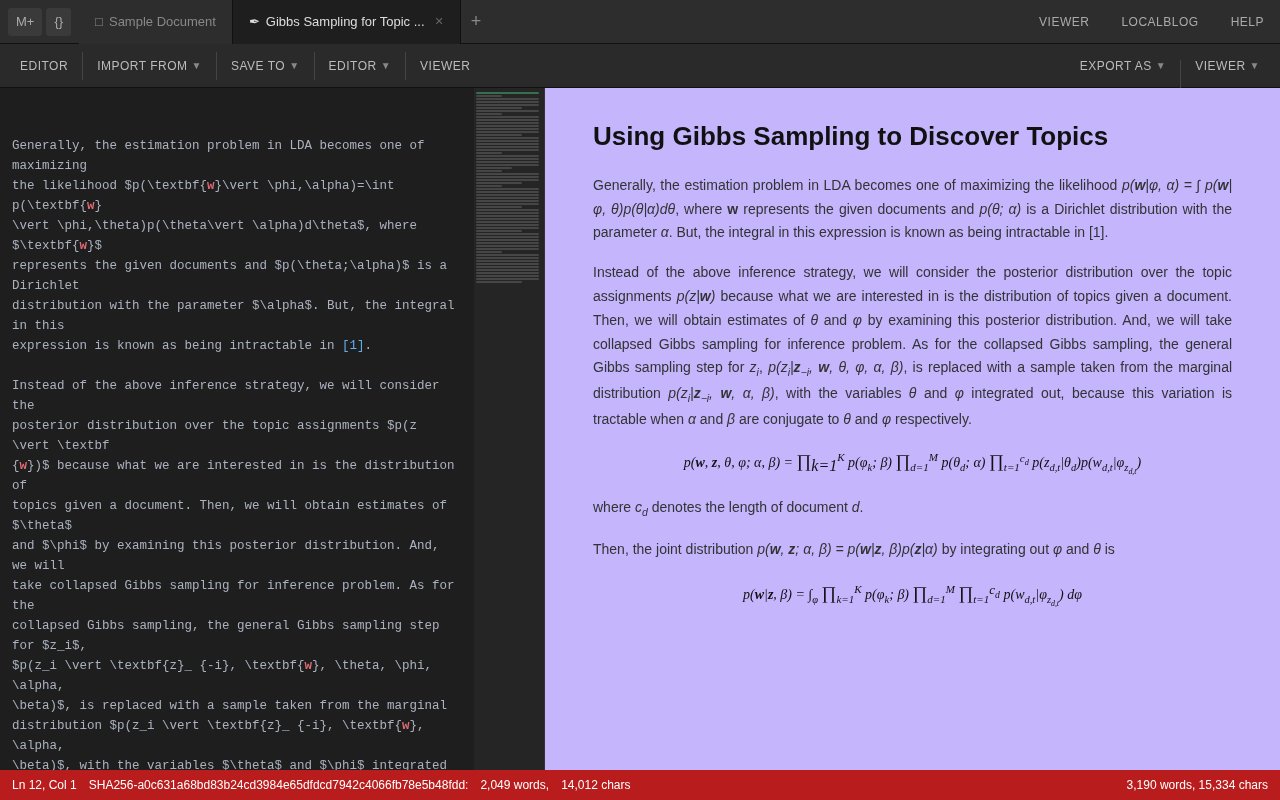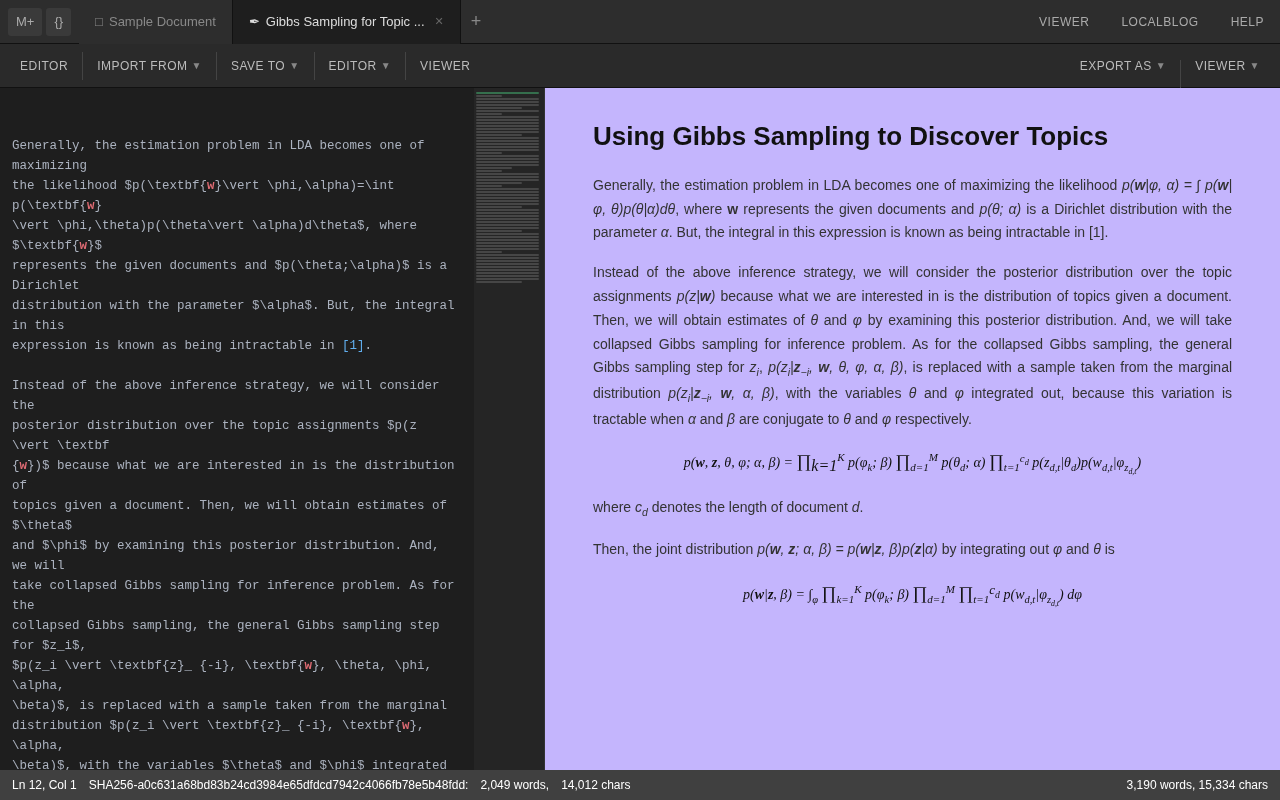--- a/index.html
+++ b/index.html
@@ -108,21 +108,21 @@
       text-align: justify;
     }
     .viewer-pane .math-block {
       text-align: center; margin: 20px 0; font-size: 14px; color: #111;
       font-style: italic;
     }
     .viewer-pane .math-inline { font-style: italic; }
 
     
     .status-bar {
-      display: flex; align-items: center; background: #404040; height: 30px;
+      display: flex; align-items: center; background: #b91c1c; height: 30px;
       padding: 0 12px; font-size: 12px; color: #fff; gap: 16px;
     }
     .status-left { display: flex; gap: 12px; align-items: center; }
     .status-right { margin-left: auto; display: flex; gap: 16px; text-align: right; }
 
     
     .math-formula {
       font-family: 'Times New Roman', Times, serif;
       font-style: italic;
     }

